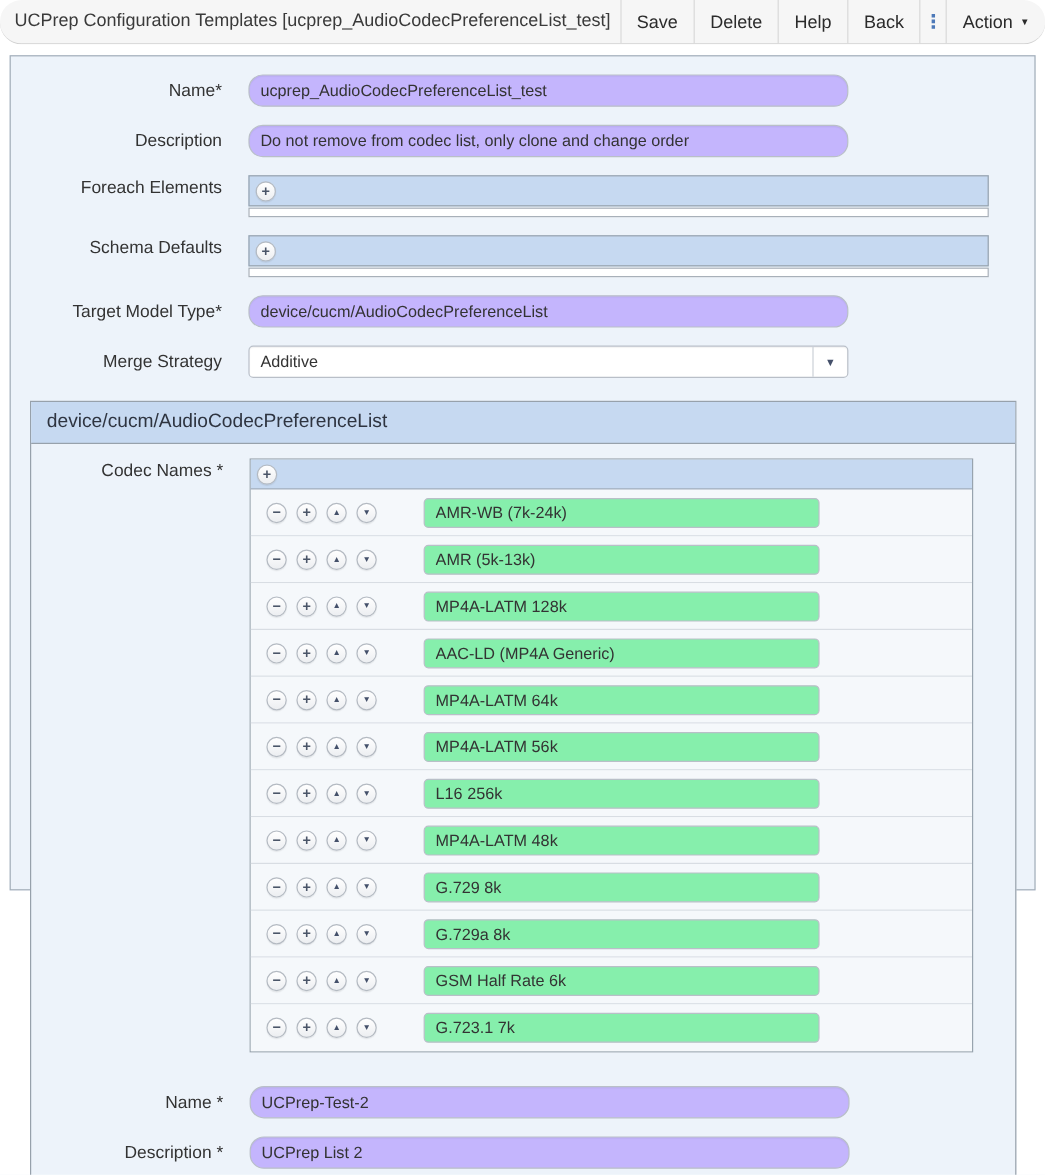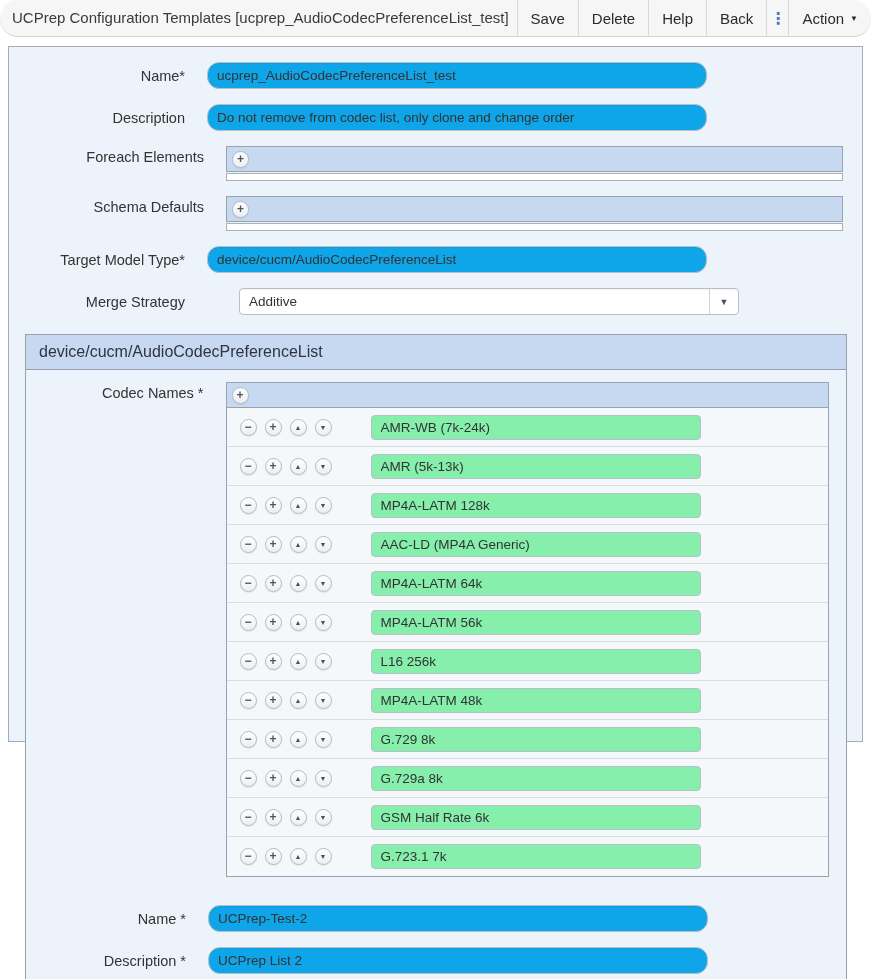--- a/index.html
+++ b/index.html
@@ -59,37 +59,37 @@
   
   .page {
     margin: 9px 8px 0 8px;
     border: 1px solid #a2adb8;
     background: #edf3fa;
     padding: 15px 0 10px 0;
     height: 696px;
   }
 
   .frow { display: flex; align-items: center; margin-bottom: 15px; }
-  .frow.top { align-items: flex-start; justify-content: center; }
+  .frow.top { align-items: flex-start; }
   .flabel {
     width: 176px;
     padding-right: 22px;
     flex: 0 0 198px;
     text-align: right;
     font-size: 14.5px;
     color: #333;
   }
   .frow.top .flabel { padding-top: 3px; }
 
   .text-input {
     width: 500px;
     height: 27px;
     border: 1px solid #b9bfc8;
     border-radius: 12px;
-    background: #0ea5e9;
+    background: #c4b5fd;
     padding: 0 9px;
     font-family: inherit;
     font-size: 13.5px;
     color: #333;
     box-shadow: inset 0 1px 1px rgba(0,0,0,0.05);
   }
 
   
   .listadd { width: 617px; }
   .listadd-bar {
@@ -131,21 +131,20 @@
     width: 500px;
     height: 27px;
     border: 1px solid #b9bfc8;
     border-radius: 4px;
     background: #fff;
     display: flex;
     align-items: stretch;
     justify-content: space-between;
     cursor: pointer;
     box-shadow: inset 0 1px 1px rgba(0,0,0,0.05);
-    margin-left: 32px;
   }
   .select-value { font-size: 13.5px; color: #333; padding-left: 9px; align-self: center; }
   .select-arrow {
     width: 29px;
     border-left: 1px solid #ccd1d7;
     display: flex;
     align-items: center;
     justify-content: center;
     color: #44506a;
     font-size: 9px;

